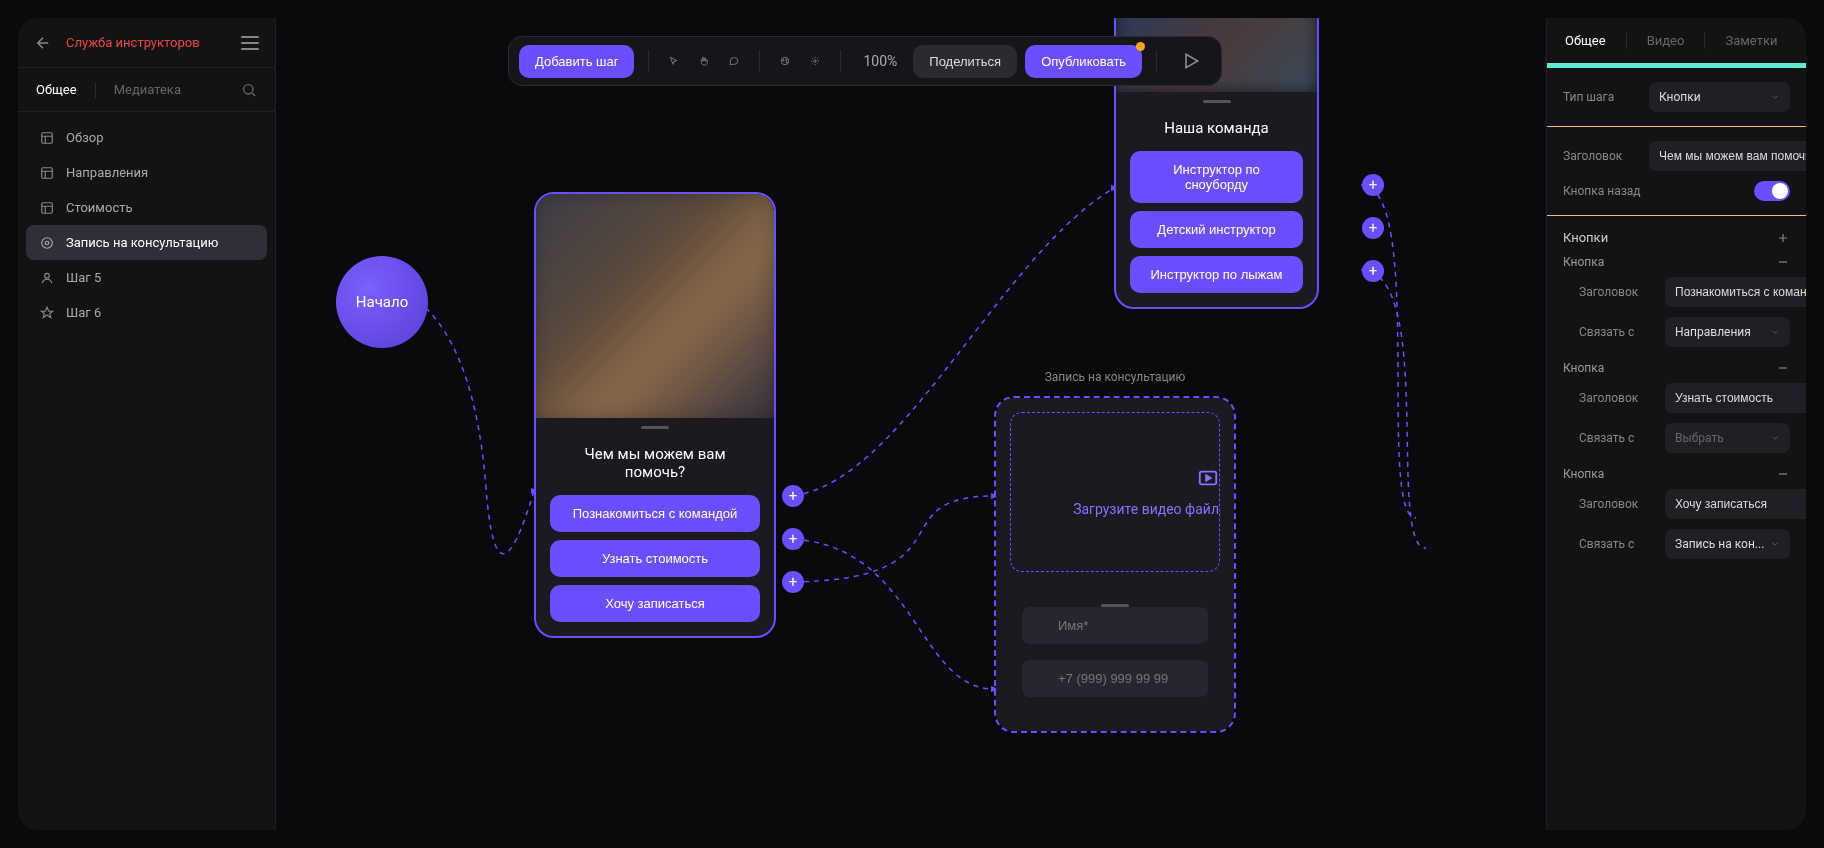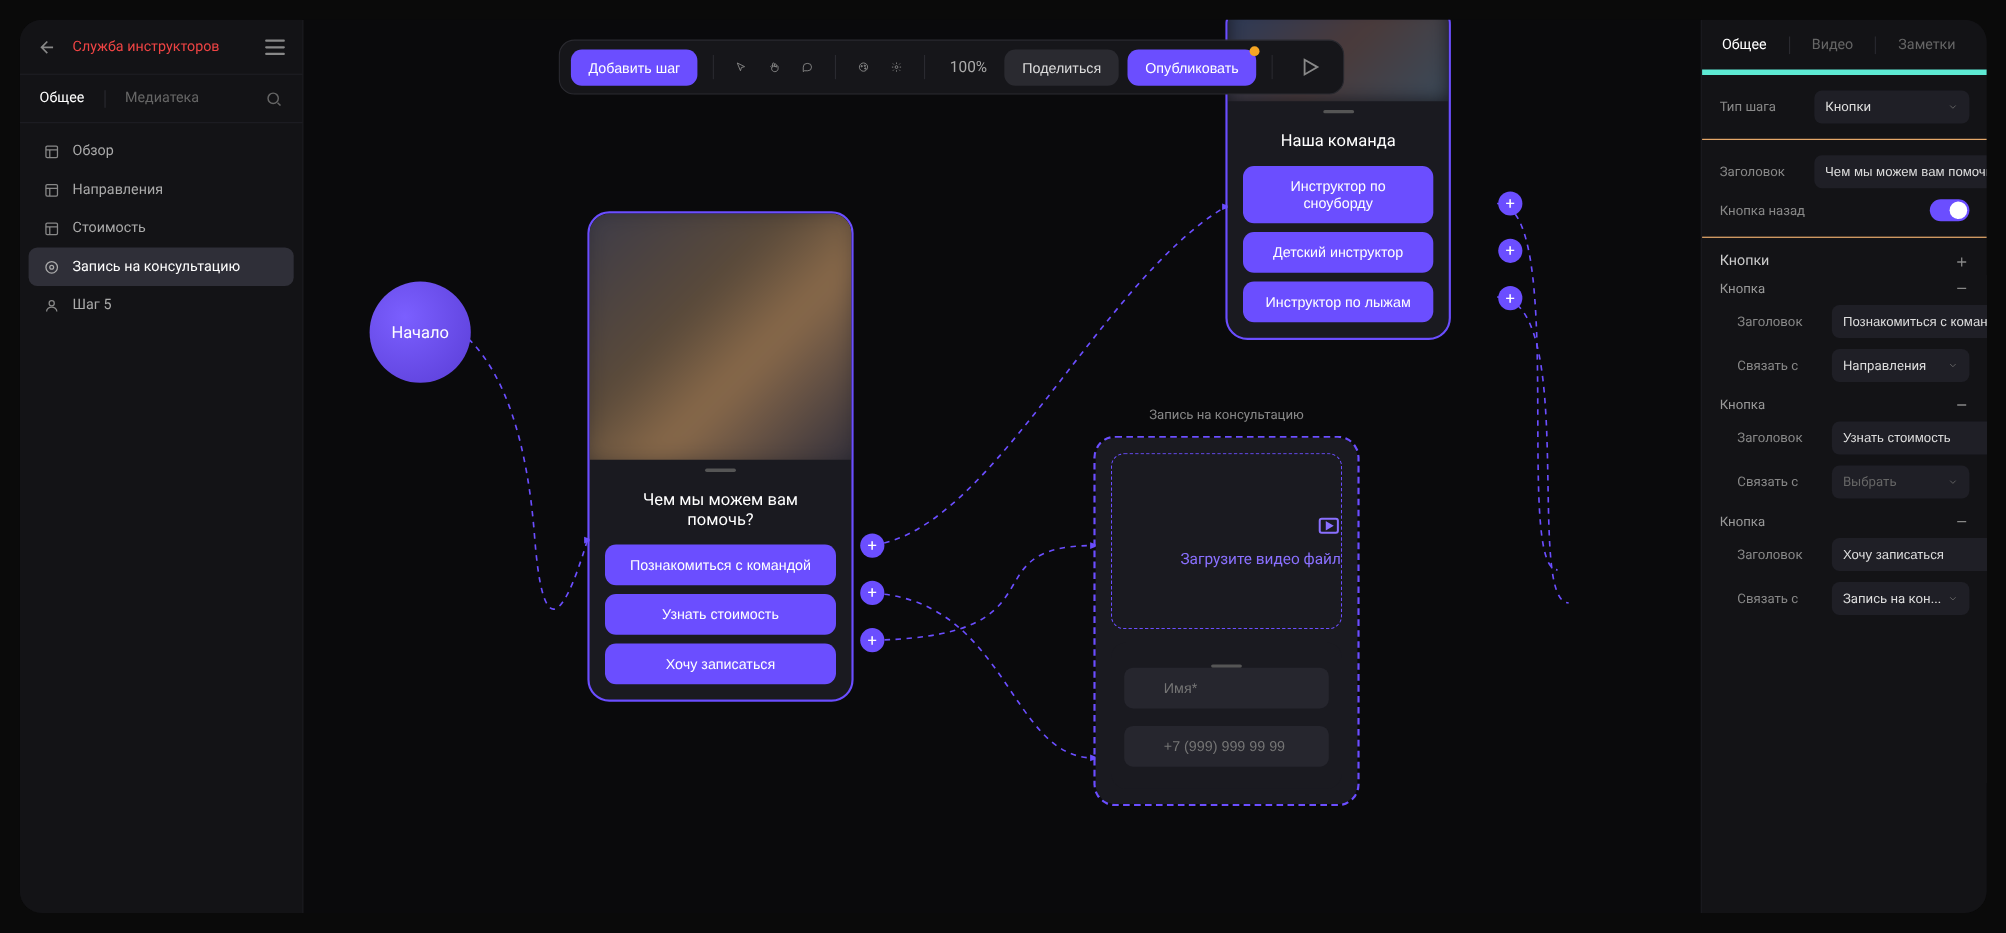--- a/index.html
+++ b/index.html
@@ -512,20 +512,26 @@
             <circle cx="12" cy="12" r="3"></circle>
           </svg>
         <span>Запись на консультацию</span>
       </div>
       <div class="step-item">
         <svg class="step-icon" viewBox="0 0 24 24" fill="none" stroke="currentColor" stroke-width="2">
             <circle cx="12" cy="8" r="4"></circle>
             <path d="M4 21c0-4 4-7 8-7s8 3 8 7"></path>
           </svg>
         <span>Шаг 5</span>
+      </div>
+      <div class="step-item">
+        <svg class="step-icon" viewBox="0 0 24 24" fill="none" stroke="currentColor" stroke-width="2">
+            <path d="M12 2l3 7h7l-5.5 4 2 7-6.5-4.5L5.5 20l2-7L2 9h7z"></path>
+          </svg>
+        <span>Шаг 6</span>
       </div>
     </div>
   </div>
 
   <div class="canvas">
     <svg class="connections" width="100%" height="100%">
       <path class="conn" d="M 150 290 Q 200 340, 210 470 T 258 473"></path>
       <polygon class="arrow" points="255,470 263,473 255,476"></polygon>
       <path class="conn" d="M 508 478 C 620 478, 720 240, 838 170"></path>
       <polygon class="arrow" points="835,167 843,170 835,173"></polygon>

